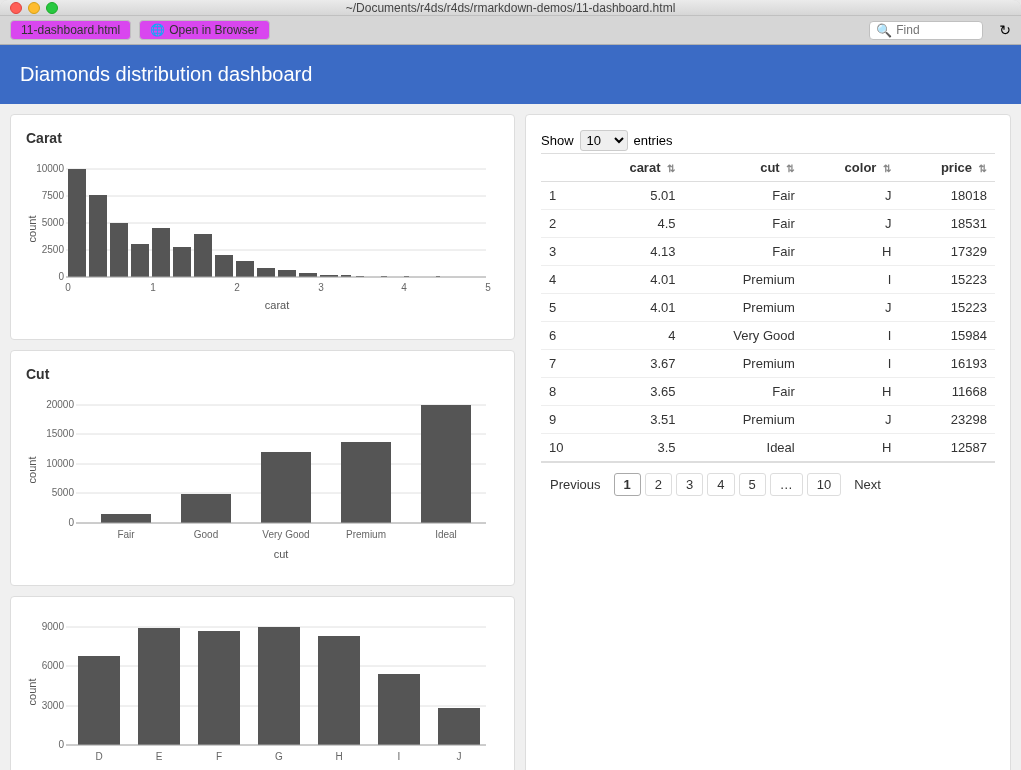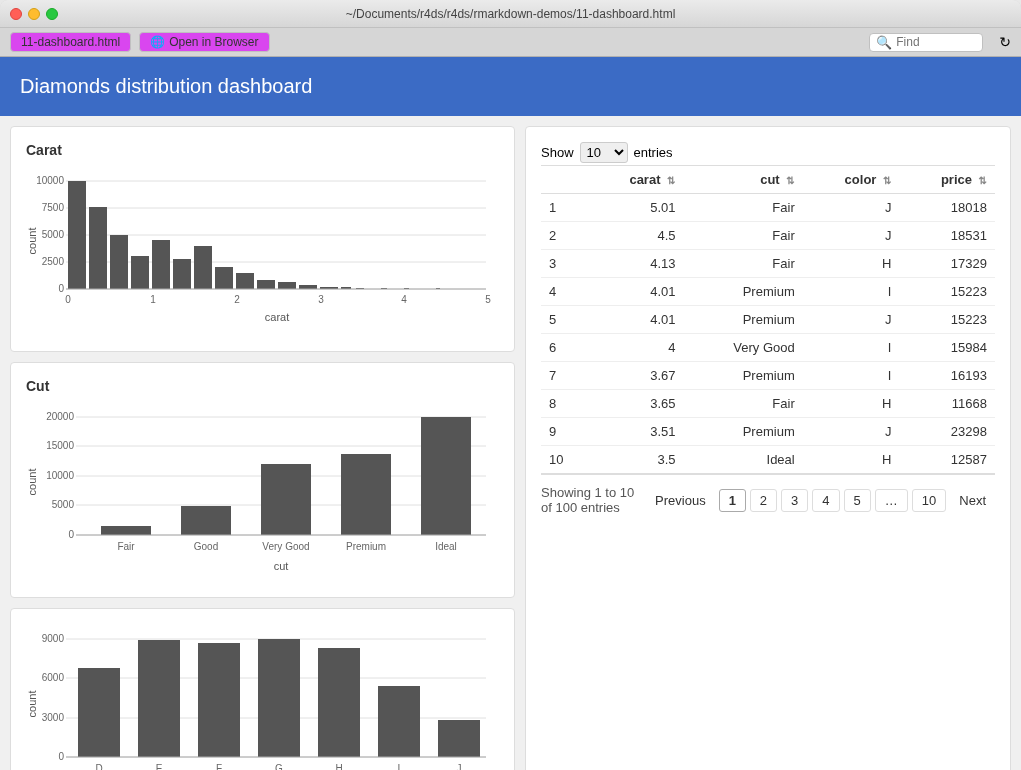--- a/index.html
+++ b/index.html
@@ -6,21 +6,21 @@
     body { font-family: -apple-system, BlinkMacSystemFont, 'Helvetica Neue', Arial, sans-serif; font-size: 13px; background: #e8e8e8; }
 
     
     .window-chrome {
       background: #d6d6d6;
       border-radius: 8px 8px 0 0;
       padding: 0;
     }
     .title-bar {
       background: linear-gradient(to bottom, #ebebeb, #d6d6d6);
-      height: 28px;
+      height: 16px;
       display: flex;
       align-items: center;
       padding: 0 10px;
       border-radius: 8px 8px 0 0;
       border-bottom: 1px solid #c0c0c0;
       position: relative;
       text-align: right;
     }
     .traffic-lights { display: flex; gap: 6px; }
     .tl { width: 12px; height: 12px; border-radius: 50%; }
@@ -460,21 +460,20 @@
       <td>10</td>
       <td>3.5</td>
       <td>Ideal</td>
       <td>H</td>
       <td>12587</td>
     </tr>
         </tbody>
     </table>
 
     <div class="table-footer">
-      <span>Showing 1 to 10 of 100 entries</span>
       <div class="pagination">
         <button class="page-btn text-btn">Previous</button>
         <button class="page-btn active">1</button>
         <button class="page-btn">2</button>
         <button class="page-btn">3</button>
         <button class="page-btn">4</button>
         <button class="page-btn">5</button>
         <button class="page-btn">…</button>
         <button class="page-btn">10</button>
         <button class="page-btn text-btn">Next</button>

